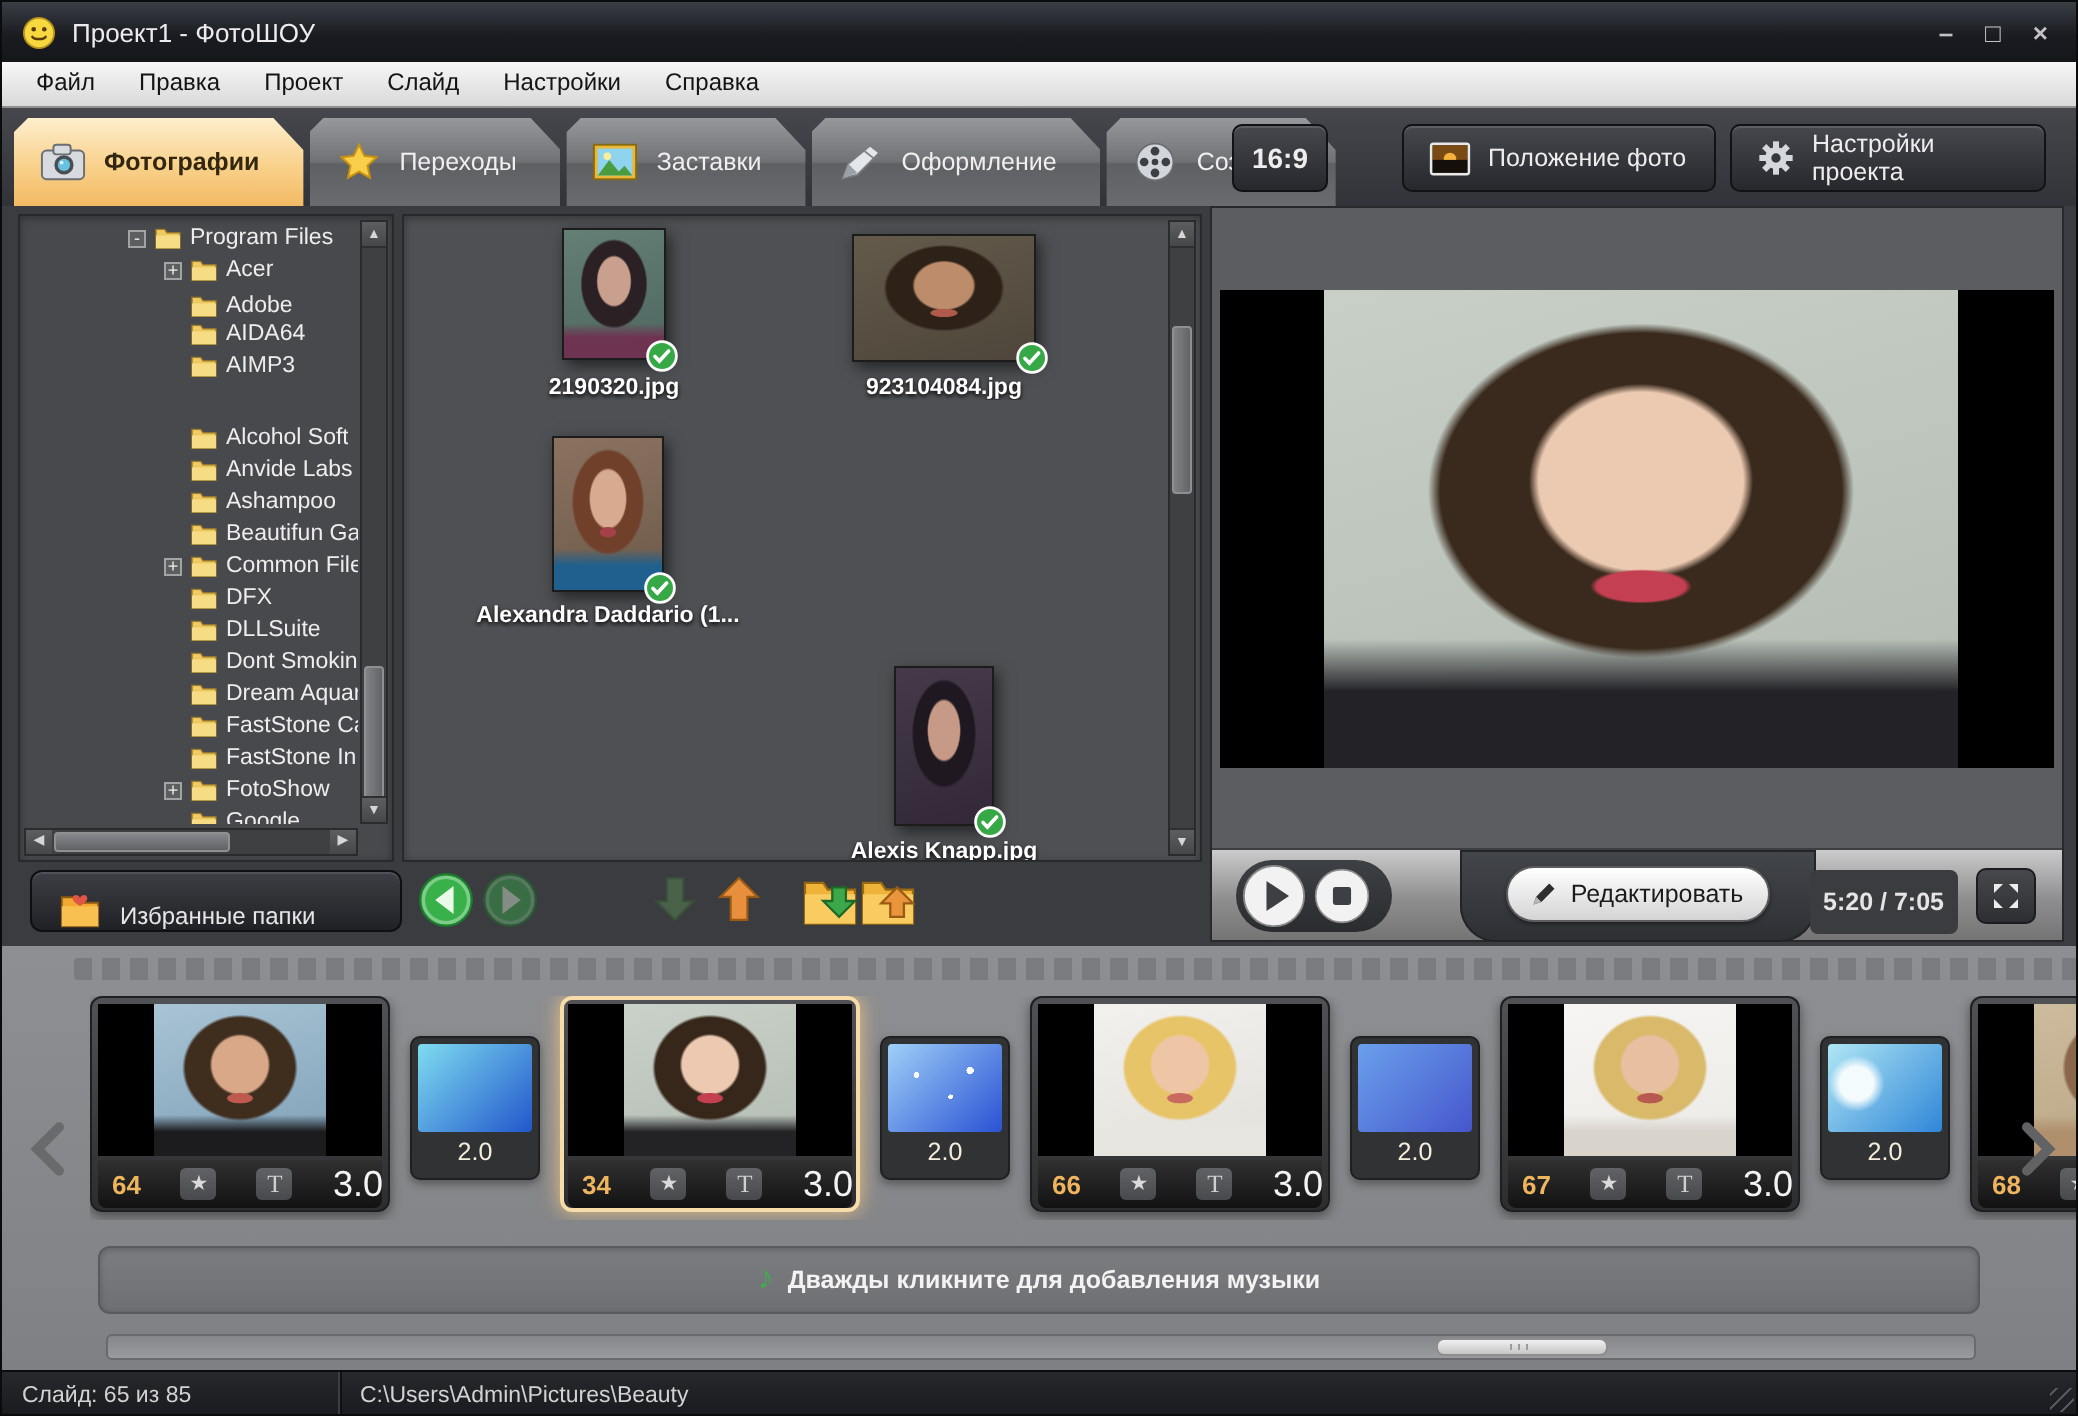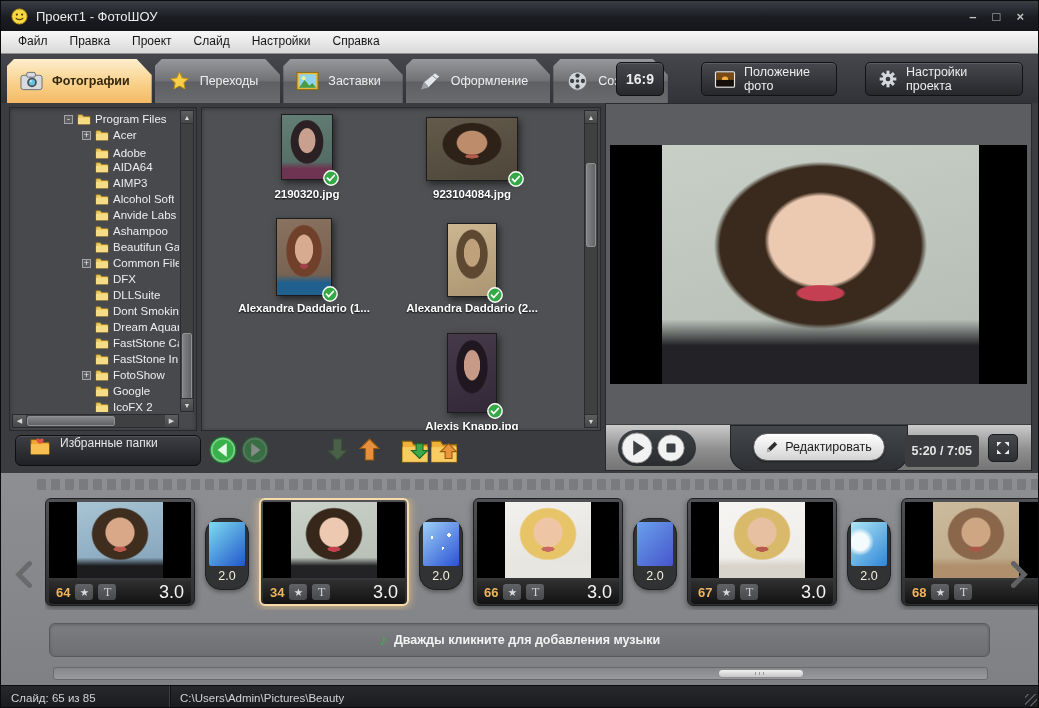--- a/index.html
+++ b/index.html
@@ -46,21 +46,21 @@
   .center-panel{position:absolute;left:200px;top:106px;width:400px;height:324px;background:#4e5053;border:1px solid #28292c;box-shadow:inset 0 1px 4px rgba(0,0,0,.35)}
   .photos{position:absolute;inset:0 16px 0 0;overflow:hidden}
   .pcell{position:absolute;width:160px;text-align:center}
   .pimgwrap{position:relative;margin:0 auto;box-shadow:2px 3px 7px rgba(0,0,0,.55);border:1px solid #1c1c1c}
   .photo{width:100%;height:100%}
   .check{position:absolute;right:-7px;bottom:-7px;width:16px;height:16px}
   .pcap{position:absolute;left:-18px;right:-18px;font-size:11.5px;font-weight:bold;color:#fff;text-shadow:0 1px 2px #000;white-space:nowrap;overflow:hidden}
 
   
   .bottom-toolbar{position:absolute;left:8px;top:432px;width:592px;height:38px}
-  .fav-btn{position:absolute;left:6px;top:2px;width:186px;height:31px;background:linear-gradient(#3d3f44,#1f2125);border:1px solid #0e0f12;border-radius:6px;box-shadow:inset 0 1px 0 rgba(255,255,255,.1);display:flex;align-items:flex-start;gap:8px;padding:0 12px;color:#e6e6e6;font-size:12px}
+  .fav-btn{position:absolute;left:6px;top:2px;width:186px;height:31px;background:linear-gradient(#3d3f44,#1f2125);border:1px solid #0e0f12;border-radius:6px;box-shadow:inset 0 1px 0 rgba(255,255,255,.1);display:flex;align-items:flex-end;gap:8px;padding:0 12px;color:#e6e6e6;font-size:12px}
   .fav-btn .ticon{width:24px;height:20px}
   .navbtn{position:absolute}
   .navbtn.dim{opacity:.42}
 
   
   .preview-panel{position:absolute;left:604px;top:102px;width:427px;height:368px;background:#5c5d60;border:1px solid #28292c}
   .preview-strip{position:absolute;left:4px;right:4px;top:41px;height:239px;background:#000}
   .preview-photo{position:absolute;left:52px;width:317px;top:0;bottom:0}
   .playback{position:absolute;left:0;right:0;bottom:0;height:46px;background:linear-gradient(#cbcbcb,#8e8e8e 55%,#747474);border-top:1px solid #3c3e41}
   .pb-housing{position:absolute;left:12px;top:5px;width:78px;height:36px;background:linear-gradient(#3d4044,#2a2c2f);border-radius:19px;display:flex;align-items:center;gap:4px;padding:0 3px}
@@ -73,26 +73,26 @@
   .btn-full{position:absolute;right:13px;top:9px;width:30px;height:28px;background:linear-gradient(#46484c,#2d2f32);border:1px solid #1b1c1f;border-radius:5px;padding:4px}
 
   
   .timeline{position:absolute;left:0;top:472px;width:1039px;height:212px;background:linear-gradient(#8e8f92,#848588 70%,#7f8083)}
   .filmstrip{position:absolute;left:36px;right:0;top:6px;height:11px;background:repeating-linear-gradient(90deg,#7a7b7e 0 9px,transparent 9px 14px);border-radius:2px}
   .reel{position:absolute;left:44px;right:0;top:25px;height:112px;display:flex;gap:10px;overflow:hidden}
   .slide{flex:none;width:150px;height:108px;background:linear-gradient(#505255,#2b2d2f);border:1px solid #1d1f21;border-radius:6px;padding:3px;box-shadow:0 2px 6px rgba(0,0,0,.45)}
   .slide.selected{border:2px solid #f7dba8;box-shadow:0 0 10px rgba(250,205,130,.85);padding:2px}
   .slide-photo{position:relative;height:76px;background:#000;overflow:hidden}
   .slide-photo .photo{position:absolute;left:20%;width:60%;top:0;bottom:0}
-  .slide-info{height:24px;margin-top:2px;background:linear-gradient(#303030,#121212);border-radius:0 0 4px 4px;display:flex;align-items:center;gap:5px;padding:0 7px}
+  .slide-info{height:24px;margin-top:2px;background:linear-gradient(#303030,#121212);border-radius:0 0 4px 4px;display:flex;align-items:center;gap:20px;padding:0 7px}
   .snum{color:#eeb45e;font-weight:bold;font-size:13px}
   .sbadge{width:18px;height:16px;background:linear-gradient(#606265,#47494c);border-radius:3px;color:#d9d9d9;font-size:10.5px;line-height:16px;text-align:center;flex:none}
   .sbadge.t{font-family:"Liberation Serif",serif;font-size:12.5px;color:#cfcfcf}
   .sdur{margin-left:auto;color:#f4f4f4;font-size:18px}
-  .trans{flex:none;align-self:center;width:44px;background:#303234;border:1px solid #1e2022;border-radius:16px;padding:3px;box-shadow:0 2px 4px rgba(0,0,0,.35)}
+  .trans{flex:none;align-self:center;width:65px;background:#303234;border:1px solid #1e2022;border-radius:5px;padding:3px;box-shadow:0 2px 4px rgba(0,0,0,.35)}
   .trans-img{height:44px;border-radius:2px}
   .trans-dur{height:20px;color:#f5eedd;font-size:12.5px;display:flex;align-items:center;justify-content:center}
   .chev{position:absolute;top:88px;width:17px;height:27px}
   .chev.left{left:14px}.chev.right{left:1010px}
 
   .musicbar{position:absolute;left:48px;top:150px;width:941px;height:34px;background:linear-gradient(#7c7d80,#6e6f72);border:1px solid #595a5d;border-radius:6px;box-shadow:inset 0 1px 3px rgba(0,0,0,.22);display:flex;align-items:center;justify-content:center;gap:7px;color:#f3f3f3;font-size:12.5px;font-weight:bold}
   .glyph.note{color:#3fae4c;font-size:16px;font-weight:bold;line-height:1}
   .bscroll{position:absolute;left:52px;top:194px;width:935px;height:13px;background:linear-gradient(#85868a,#9a9b9e);border:1px solid #696a6d;border-radius:3px}
   .bthumb{position:absolute;left:664px;top:1px;width:86px;height:9px;background:linear-gradient(#f1f1f1,#c5c5c5);border:1px solid #8d8d8d;border-radius:4px}
   .bthumb::after{content:"";position:absolute;top:2px;bottom:2px;left:36px;right:36px;background:repeating-linear-gradient(90deg,#9b9b9b 0 1px,transparent 1px 4px)}
@@ -187,21 +187,21 @@
               <circle cx="12" cy="5.5" r="2.6" fill="#3c3f43"></circle>
               <circle cx="18.5" cy="12" r="2.6" fill="#3c3f43"></circle>
               <circle cx="12" cy="18.5" r="2.6" fill="#3c3f43"></circle>
               <circle cx="5.5" cy="12" r="2.6" fill="#3c3f43"></circle>
             </svg>
           </span>
     <span>Создать</span>
   </div>
       </div>
     <div class="hbtn" id="btn-aspect" style="left:615px;width:48px;justify-content:center;font-weight:bold;font-size:14px;padding:0">16:9</div>
-    <div class="hbtn" style="left:700px;width:136px">
+    <div class="hbtn" style="left:700px;width:157px">
       <span class="ticon">
           <svg viewBox="0 0 24 20">
             <rect x="1" y="1" width="22" height="18" rx="2" fill="#e8e8e8"></rect>
             <rect x="2.5" y="2.5" width="19" height="15" fill="#241e16"></rect>
             <rect x="2.5" y="2.5" width="19" height="8" fill="#7a4a14"></rect>
             <circle cx="12" cy="10" r="3.4" fill="#f6b23c"></circle>
             <rect x="2.5" y="10.5" width="19" height="7" fill="#140f0a"></rect>
           </svg>
         </span>
       <span>Положение фото</span>
@@ -268,21 +268,21 @@
         <div class="tree-row" style="padding-left: 70px;">
     <span class="tw hidden"></span>
     <span class="tico">
             <svg viewBox="0 0 16 14">
               <path d="M1 2h5l1.5 2H15v9H1z" fill="#edc95f" stroke="#9a7a26" stroke-width=".8"></path>
               <path d="M1 5.5h14V13H1z" fill="#f6dc85"></path>
             </svg>
           </span>
     <span class="tlabel">AIMP3</span>
   </div>
-        <div class="tree-row" style="padding-left: 70px;">
+        <div class="tree-row" style="padding-left: 70px; margin-top: 20px;">
     <span class="tw hidden"></span>
     <span class="tico">
             <svg viewBox="0 0 16 14">
               <path d="M1 2h5l1.5 2H15v9H1z" fill="#edc95f" stroke="#9a7a26" stroke-width=".8"></path>
               <path d="M1 5.5h14V13H1z" fill="#f6dc85"></path>
             </svg>
           </span>
     <span class="tlabel">Alcohol Soft</span>
   </div>
         <div class="tree-row" style="padding-left: 70px;">
@@ -458,32 +458,20 @@
     <div class="pimgwrap" style="width: 56px; height: 78px;">
       <div class="photo" style="background: radial-gradient(10% 4.5% at 50% 62%, rgb(164, 64, 74) 0px, rgb(164, 64, 74) 70%, transparent 80%), radial-gradient(26% 30% at 50% 40%, rgb(216, 171, 144) 0px, rgb(216, 171, 144) 62%, transparent 68%), radial-gradient(48% 50% at 50% 42%, rgb(112, 64, 42) 0px, rgb(112, 64, 42) 66%, transparent 70%), linear-gradient(0deg, rgb(31, 96, 142) 0px, rgb(31, 96, 142) 16%, transparent 27%), linear-gradient(165deg, rgb(138, 114, 96), rgb(110, 90, 74));"></div>
       <span class="check">
               <svg viewBox="0 0 16 16">
                 <circle cx="8" cy="8" r="7.2" fill="#36a845" stroke="#fff" stroke-width="1.4"></circle>
                 <path d="M4.5 8.2l2.2 2.3 4.6-5" fill="none" stroke="#fff" stroke-width="1.8" stroke-linecap="round"></path>
               </svg>
             </span>
     </div>
     <div class="pcap" style="top: 84px;">Alexandra Daddario (1...</div>
-  </div>
-        <div class="pcell" style="left: 190px; top: 115px;">
-    <div class="pimgwrap" style="width: 50px; height: 74px;">
-      <div class="photo" style="background: radial-gradient(26% 30% at 50% 40%, rgb(191, 161, 124) 0px, rgb(191, 161, 124) 62%, transparent 68%), radial-gradient(48% 50% at 50% 42%, rgb(94, 72, 50) 0px, rgb(94, 72, 50) 66%, transparent 70%), linear-gradient(165deg, rgb(203, 182, 145), rgb(171, 149, 114));"></div>
-      <span class="check">
-              <svg viewBox="0 0 16 16">
-                <circle cx="8" cy="8" r="7.2" fill="#36a845" stroke="#fff" stroke-width="1.4"></circle>
-                <path d="M4.5 8.2l2.2 2.3 4.6-5" fill="none" stroke="#fff" stroke-width="1.8" stroke-linecap="round"></path>
-              </svg>
-            </span>
-    </div>
-    <div class="pcap" style="top: 79px;">Alexandra Daddario (2...</div>
   </div>
         <div class="pcell" style="left: 190px; top: 225px;">
     <div class="pimgwrap" style="width: 50px; height: 80px;">
       <div class="photo" style="background: radial-gradient(26% 30% at 50% 40%, rgb(199, 154, 136) 0px, rgb(199, 154, 136) 62%, transparent 68%), radial-gradient(48% 50% at 50% 42%, rgb(32, 24, 32) 0px, rgb(32, 24, 32) 66%, transparent 70%), linear-gradient(165deg, rgb(70, 58, 74), rgb(50, 40, 56));"></div>
       <span class="check">
               <svg viewBox="0 0 16 16">
                 <circle cx="8" cy="8" r="7.2" fill="#36a845" stroke="#fff" stroke-width="1.4"></circle>
                 <path d="M4.5 8.2l2.2 2.3 4.6-5" fill="none" stroke="#fff" stroke-width="1.8" stroke-linecap="round"></path>
               </svg>
             </span>

